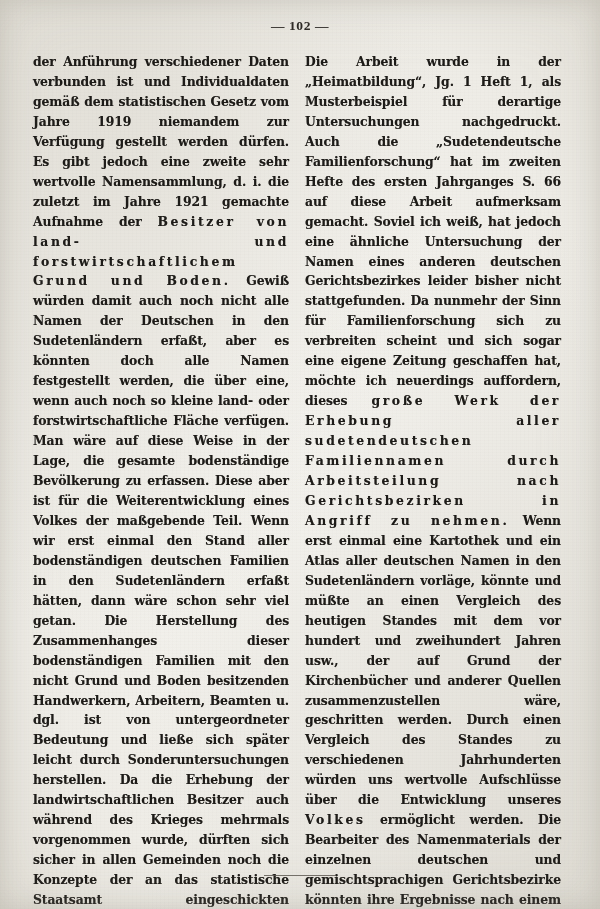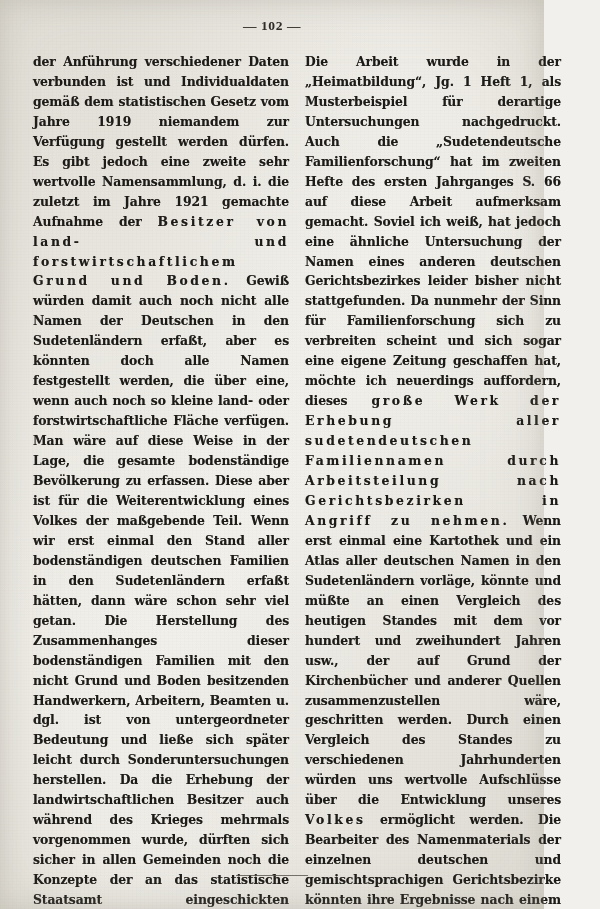--- a/index.html
+++ b/index.html
@@ -10,21 +10,21 @@
     width: 600px;
     height: 909px;
     background: #f2f0ec;
     font-family: "DejaVu Serif", serif;
     overflow: hidden;
   }
 
   
   .page {
     position: relative;
-    width: 544px;
+    width: 600px;
     height: 909px;
     box-sizing: border-box;
     background:
       radial-gradient(ellipse at 18% 8%, rgba(225,222,214,0.85) 0%, rgba(241,239,234,0) 48%),
       radial-gradient(ellipse at 88% 92%, rgba(222,219,211,0.75) 0%, rgba(241,239,234,0) 52%),
       radial-gradient(ellipse at 50% 50%, #f6f5f1 0%, #eeece6 72%, #e4e1d9 100%);
   }
   
   .grain {
     position: absolute;

